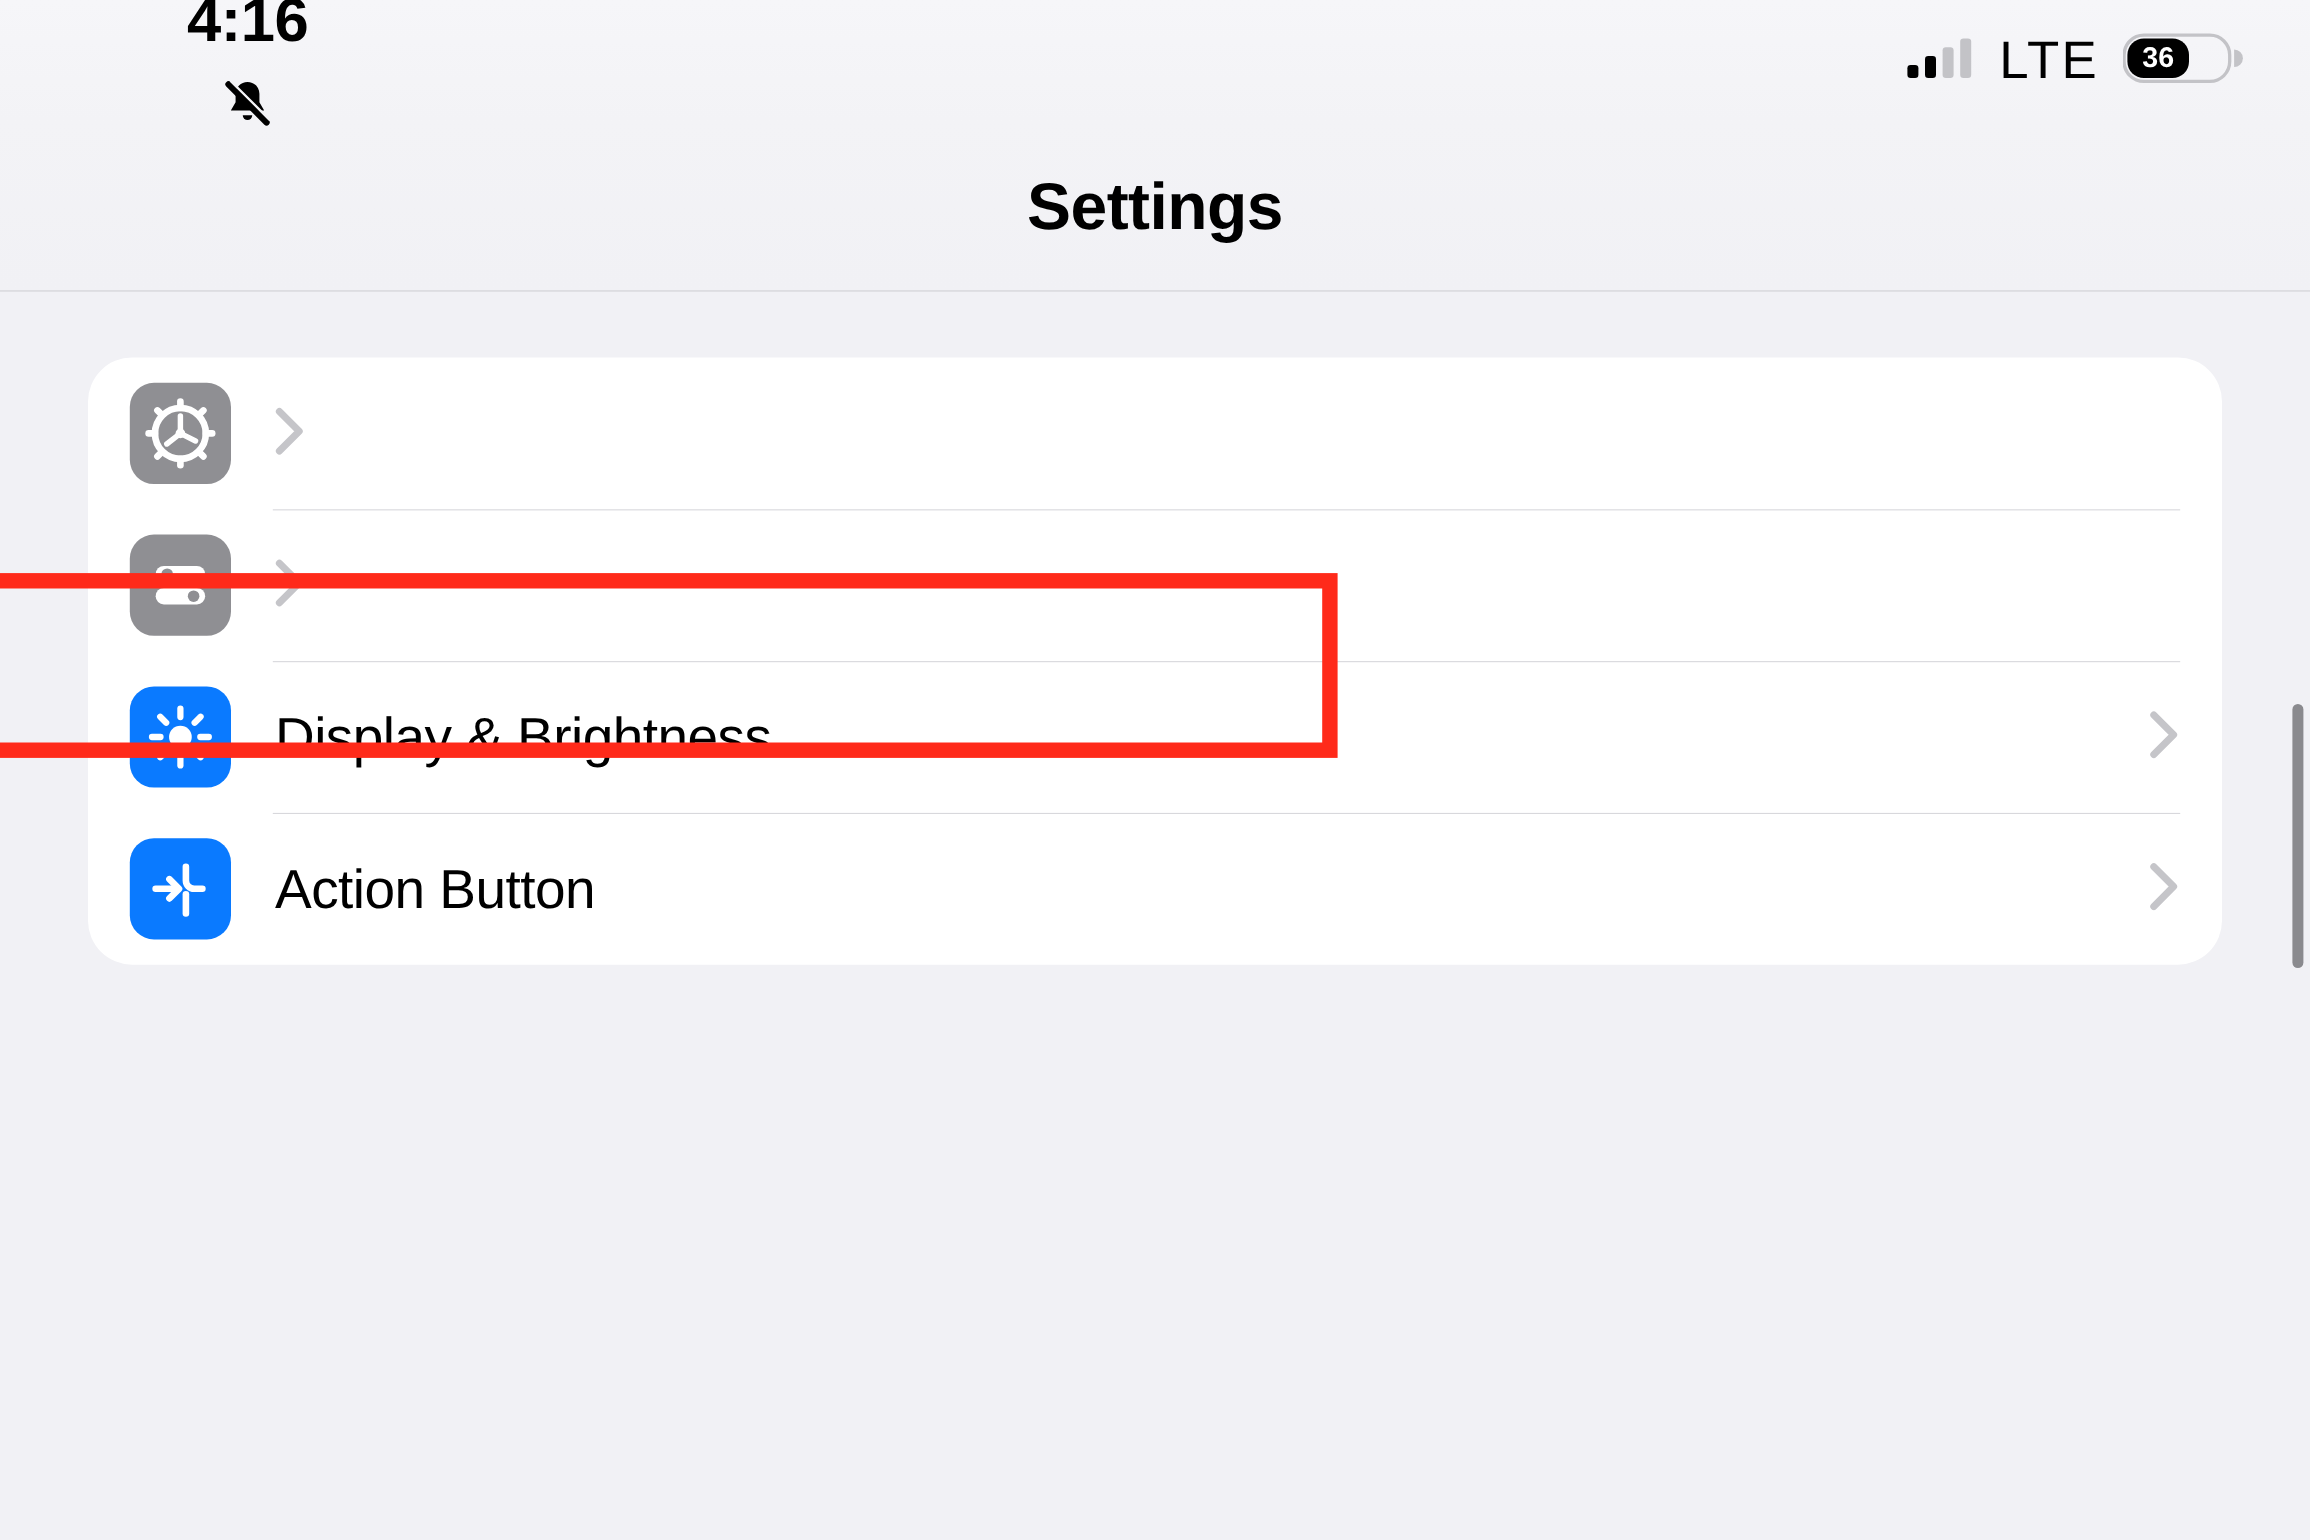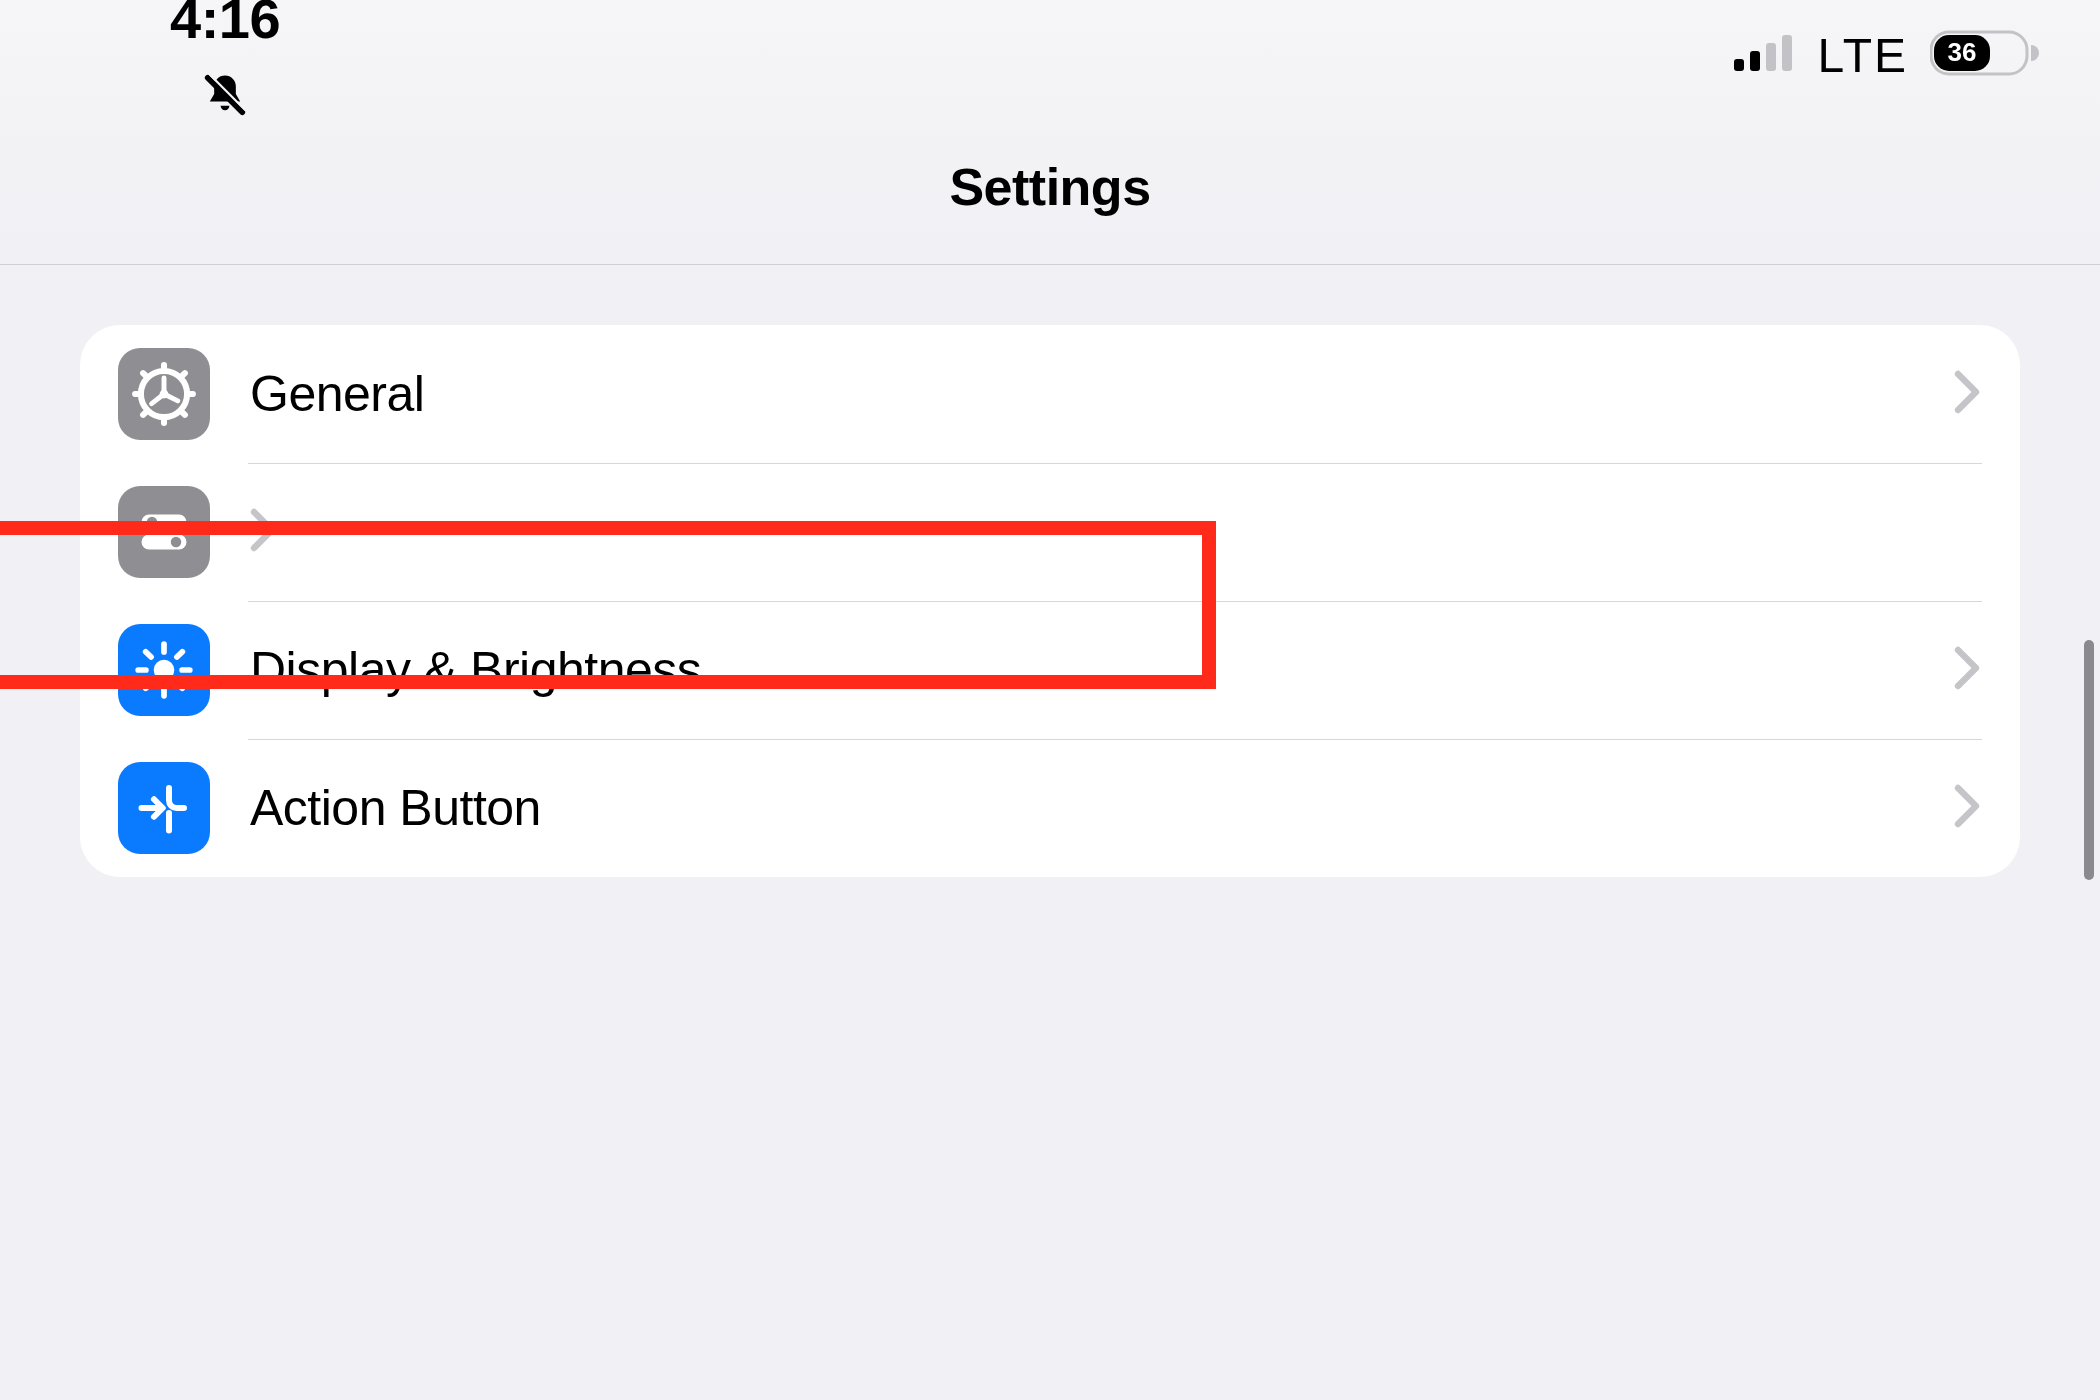--- a/index.html
+++ b/index.html
@@ -26,21 +26,21 @@
 
   
   .header {
     height: 155px;
     display: flex;
     align-items: center;
     justify-content: center;
     border-bottom: 1px solid #cfcfd4;
     background: linear-gradient(#f3f3f6, #f1f1f5);
   }
-  .header-title { font-size: 52px; font-weight: 800; letter-spacing: -0.5px; }
+  .header-title { font-size: 60px; font-weight: 800; letter-spacing: -0.5px; }
 
   
   .content {
     padding: 60px 80px 0 80px;
     position: relative;
   }
   .group {
     background: #ffffff;
     border-radius: 40px;
     overflow: visible;
@@ -156,21 +156,20 @@
             <line x1="18.1" y1="18.1" x2="19.6" y2="19.6"></line>
             <line x1="4.4" y1="19.6" x2="5.9" y2="18.1"></line>
             <line x1="18.1" y1="5.9" x2="19.6" y2="4.4"></line>
           </g>
           <circle cx="12" cy="12" r="1.6" fill="#fff"></circle>
           <line x1="12" y1="12" x2="12" y2="6.2" stroke="#fff" stroke-width="1.8" stroke-linecap="round"></line>
           <line x1="12" y1="12" x2="17" y2="14.5" stroke="#fff" stroke-width="1.8" stroke-linecap="round"></line>
           <line x1="12" y1="12" x2="7.5" y2="15.5" stroke="#fff" stroke-width="1.8" stroke-linecap="round"></line>
         </svg>
       </div>
-      <div class="label">General</div>
       <span class="chevron">
         <svg width="28" height="44" viewBox="0 0 14 22">
             <path d="M2 2l9 9-9 9" fill="none" stroke="currentColor" stroke-width="3.2" stroke-linecap="round" stroke-linejoin="round"></path>
           </svg>
       </span>
     </div>
 
     <div class="row">
       <div class="icon icon-gray">
         <svg width="60" height="60" viewBox="0 0 24 24">

